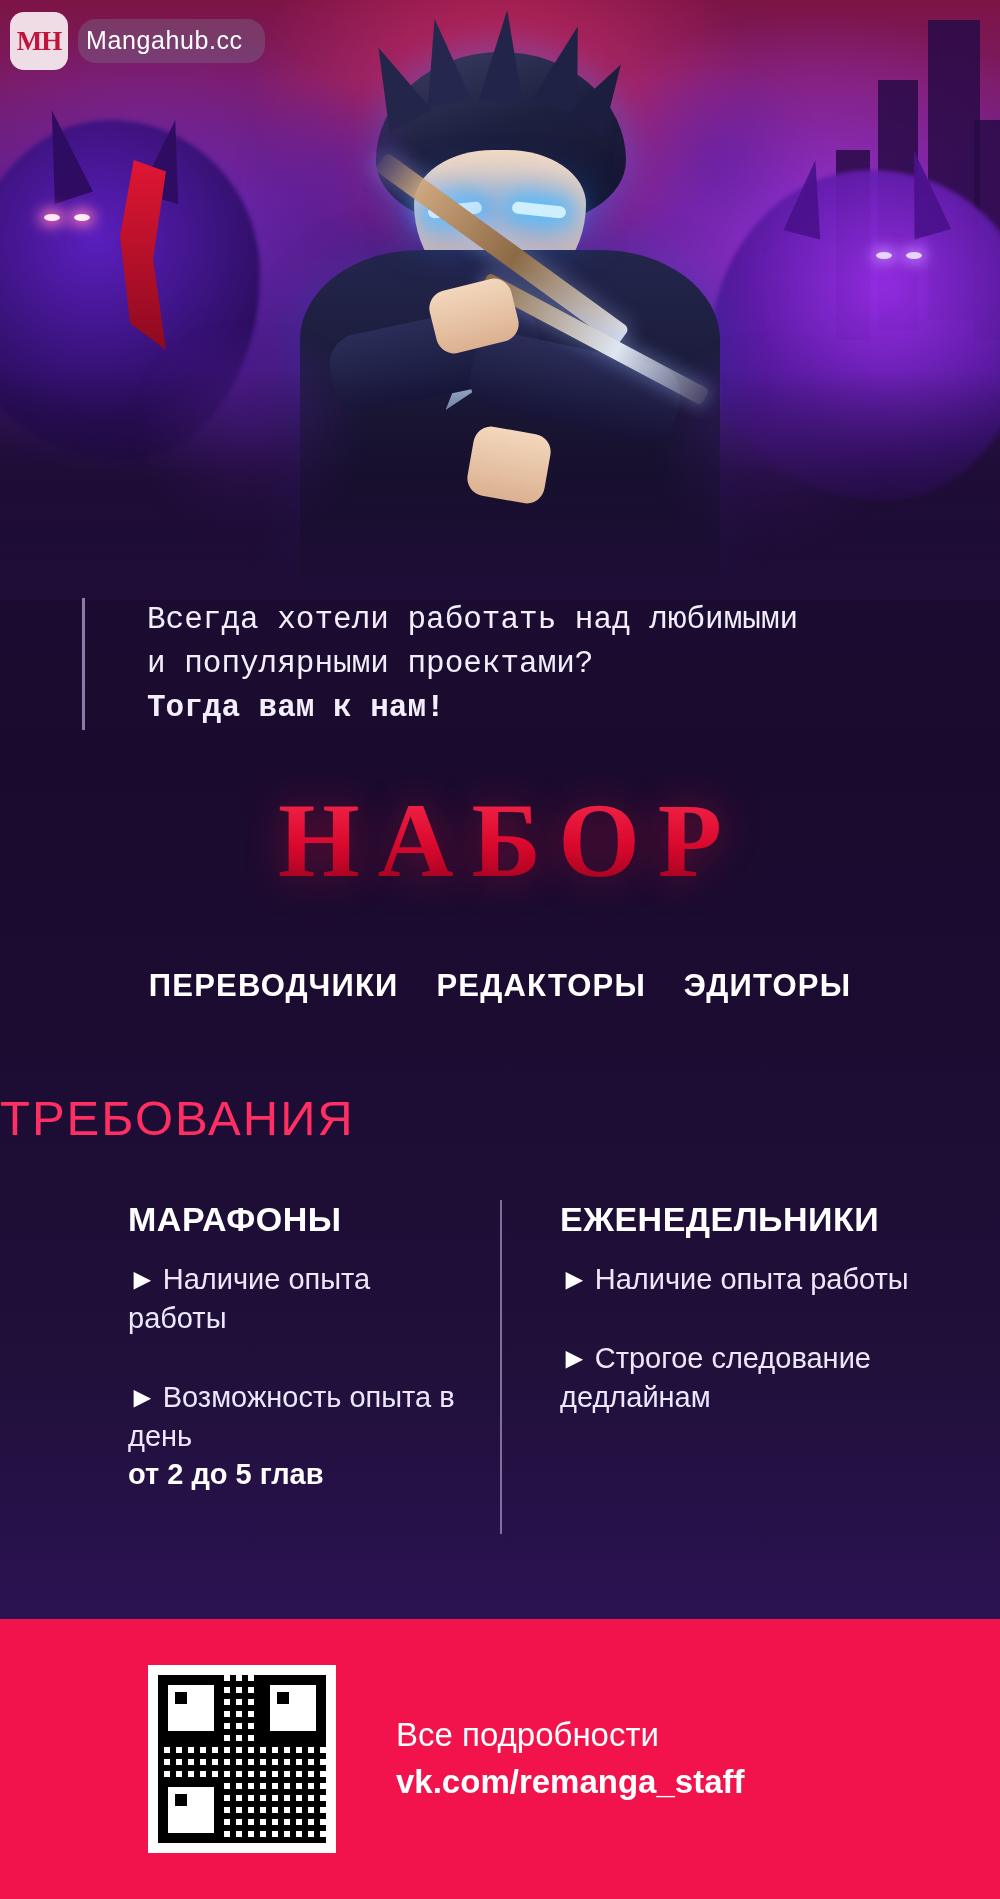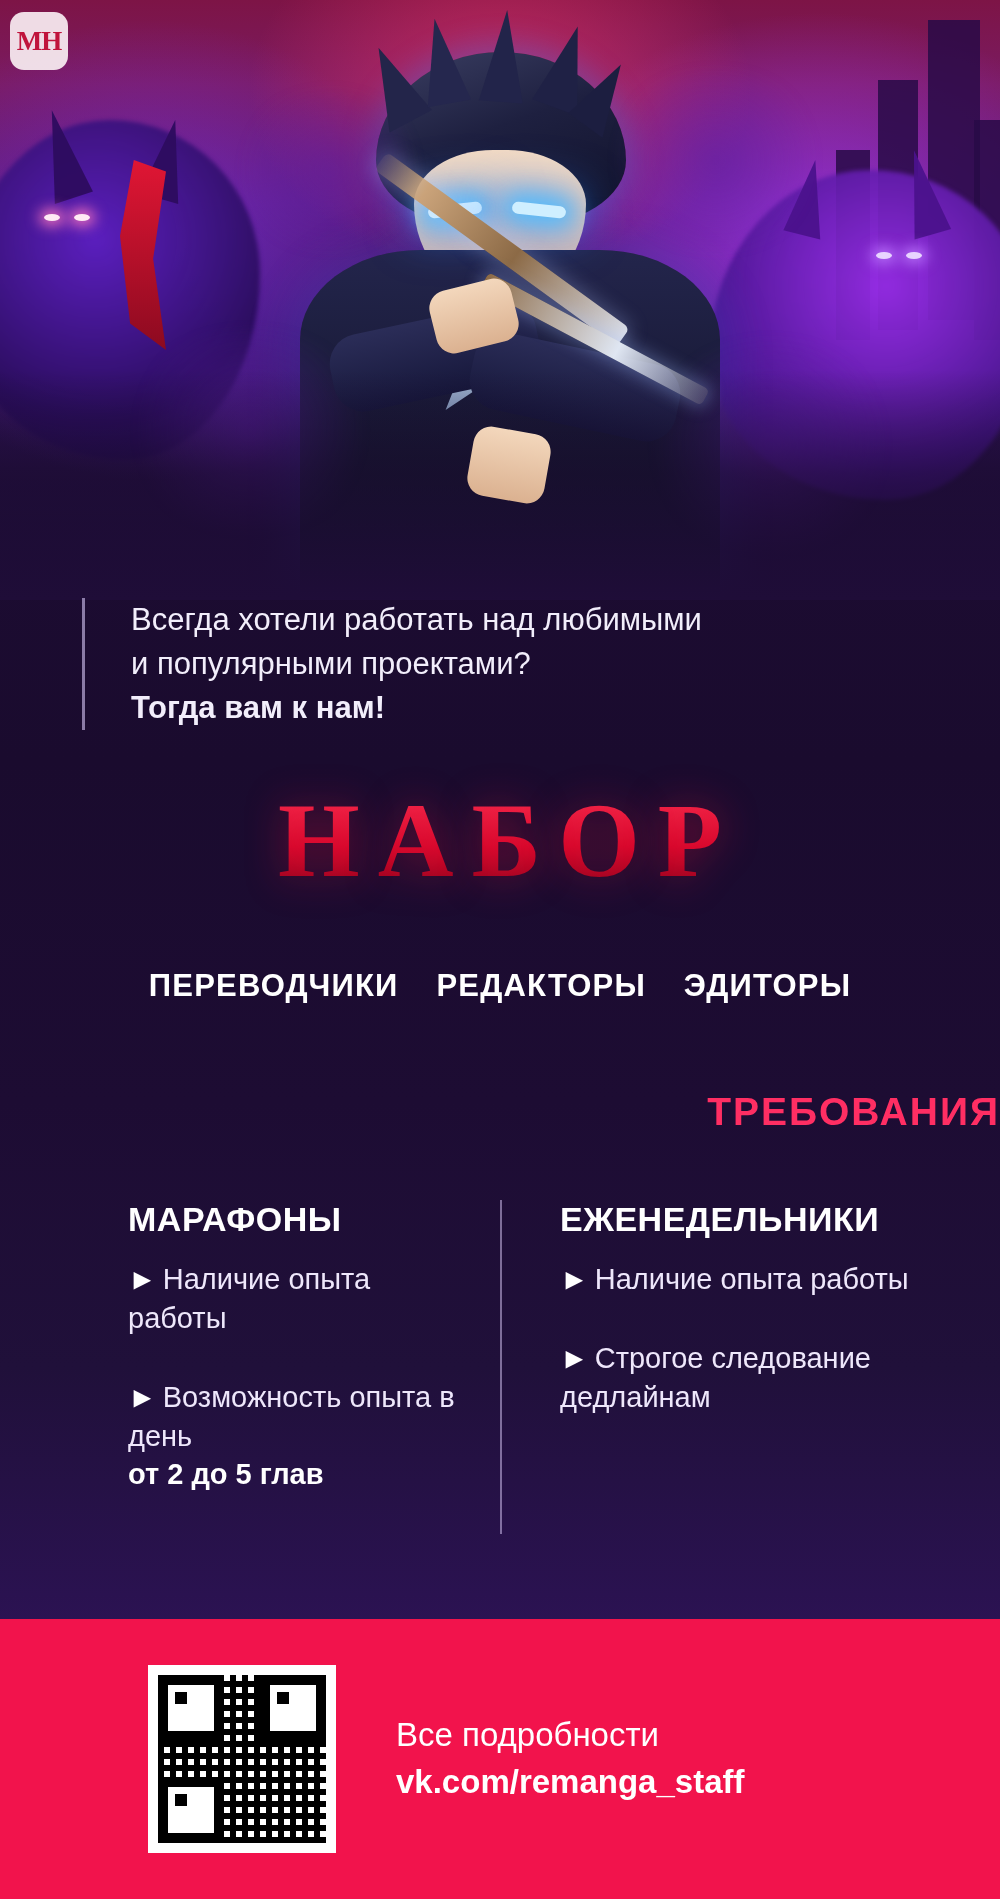--- a/index.html
+++ b/index.html
@@ -227,25 +227,26 @@
     padding: 7px 22px 8px 8px;
     border-radius: 18px;
     letter-spacing: .6px;
   }
 
   
   .tagline {
     position: absolute;
     left: 82px; top: 598px;
     z-index: 20;
-    padding-left: 46px;
+    padding-left: 62px;
     border-left: 3px solid rgba(200,185,230,.65);
     color: #f2eefb;
     font-size: 31px;
     line-height: 1.42;
+    font-family: Liberation Mono, monospace;
   }
   .tagline .bold { font-weight: bold; }
 
   
   .nabor {
     position: absolute;
     left: 0; top: 780px;
     width: 1000px;
     text-align: center;
     z-index: 20;
@@ -272,25 +273,25 @@
     font-size: 31px;
     font-weight: bold;
     letter-spacing: 1.2px;
   }
   .roles span { margin: 8px 14px; }
 
   .requirements {
     position: absolute;
     left: 0; top: 1090px;
     width: 1000px;
-    text-align: right;
+    text-align: left;
     z-index: 20;
     color: #ff2e63;
-    font-size: 39px;
-    font-weight: bold;
+    font-size: 49px;
+    font-weight: normal;
     letter-spacing: 2px;
   }
 
   
   .cols {
     position: absolute;
     left: 0; top: 1200px;
     width: 1000px;
     display: flex;
     z-index: 20;
@@ -414,20 +415,21 @@
     <div class="blade"></div>
     <div class="blade2"></div>
     <div class="hand hand-l"></div>
     <div class="hand hand-r"></div>
 
     <div class="hero-fade"></div>
   </div>
 
   <div class="watermark">
     <div class="wm-logo">MH</div>
+    <div class="wm-text">Mangahub.cc</div>
   </div>
 
   <div class="tagline">
     <div>Всегда хотели работать над любимыми</div>
     <div>и популярными проектами?</div>
     <div class="bold">Тогда вам к нам!</div>
   </div>
 
   <div class="nabor">НАБОР</div>
 

